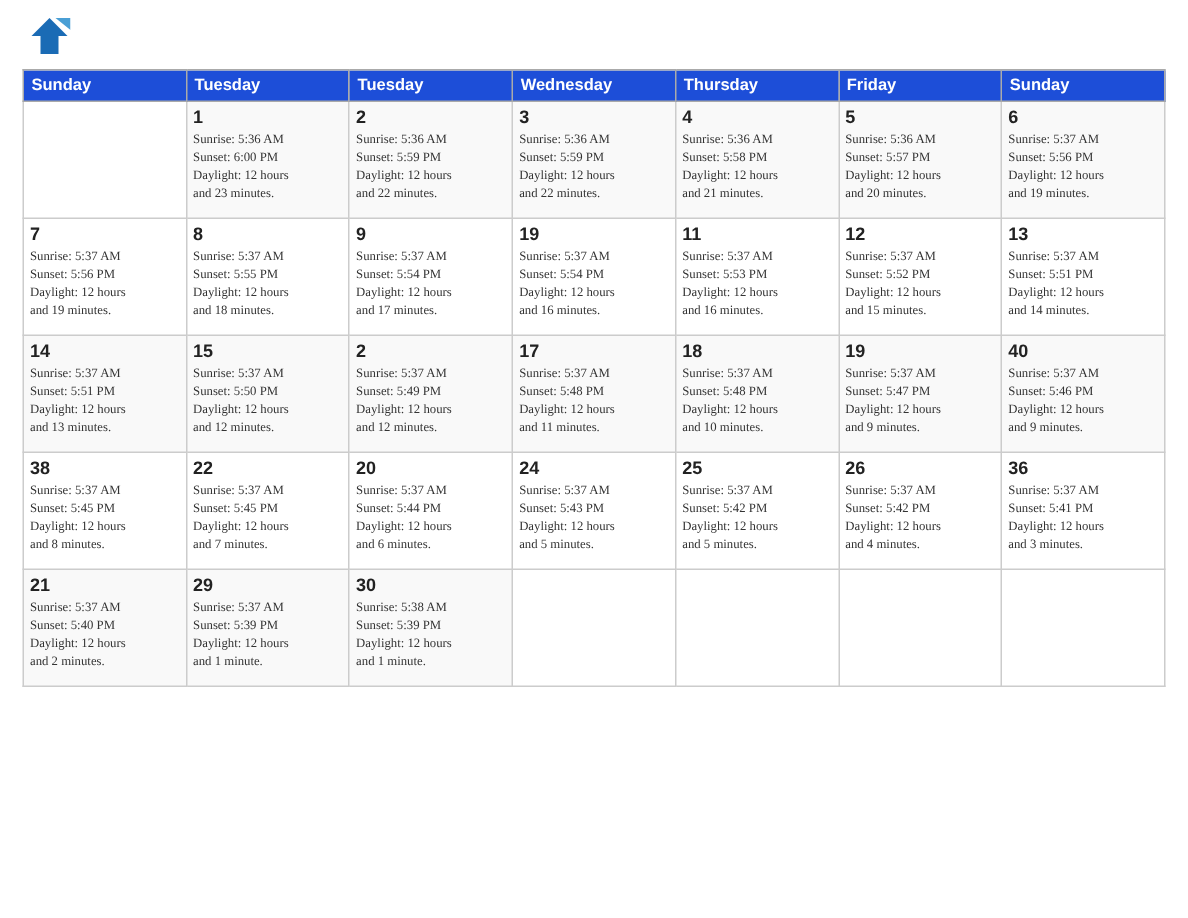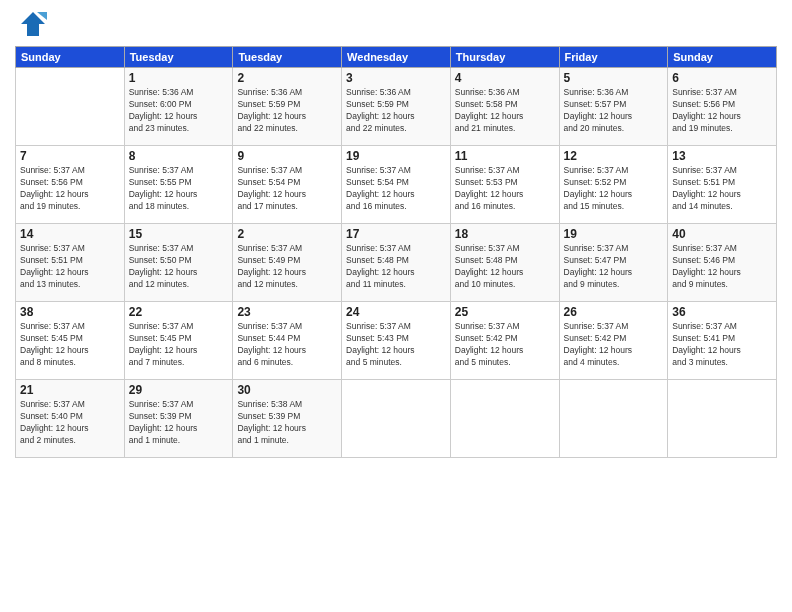--- a/index.html
+++ b/index.html
@@ -83,20 +83,21 @@
       font-size: 12px;
       font-weight: bold;
       color: #222;
       display: block;
       margin-bottom: 2px;
     }
     .cell-info {
       font-size: 8.5px;
       line-height: 1.4;
       color: #333;
+      font-family: Liberation Serif, serif;
     }
     .empty-cell {
       background: #fff !important;
     }
   </style>
 </head>
 <body>
 
 <div class="page">
   <div class="header">
@@ -287,21 +288,21 @@
 and 8 minutes.</div>
           </td>
           <td>
             <span class="day-num">22</span>
             <div class="cell-info" style="white-space: pre-line;">Sunrise: 5:37 AM
 Sunset: 5:45 PM
 Daylight: 12 hours
 and 7 minutes.</div>
           </td>
           <td>
-            <span class="day-num">23</span>
+            <span class="day-num">20</span>
             <div class="cell-info" style="white-space: pre-line;">Sunrise: 5:37 AM
 Sunset: 5:44 PM
 Daylight: 12 hours
 and 6 minutes.</div>
           </td>
           <td>
             <span class="day-num">24</span>
             <div class="cell-info" style="white-space: pre-line;">Sunrise: 5:37 AM
 Sunset: 5:43 PM
 Daylight: 12 hours

